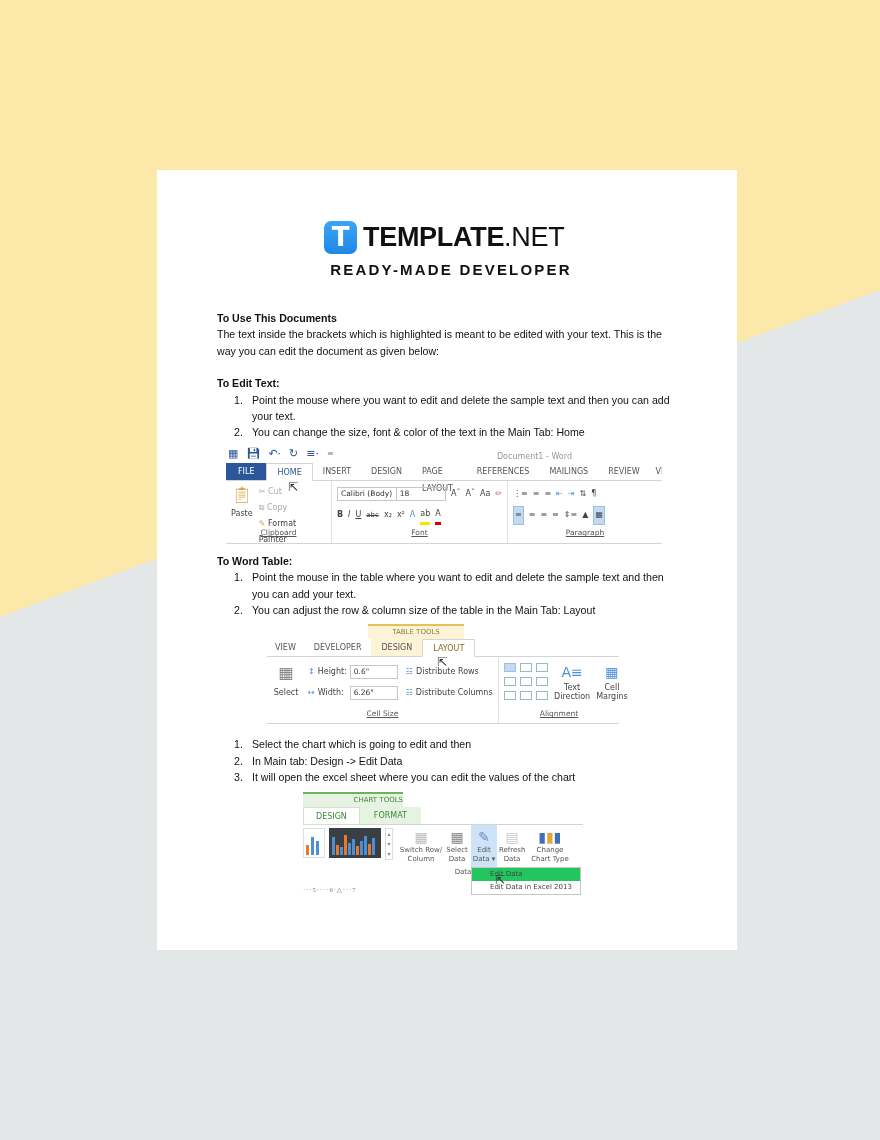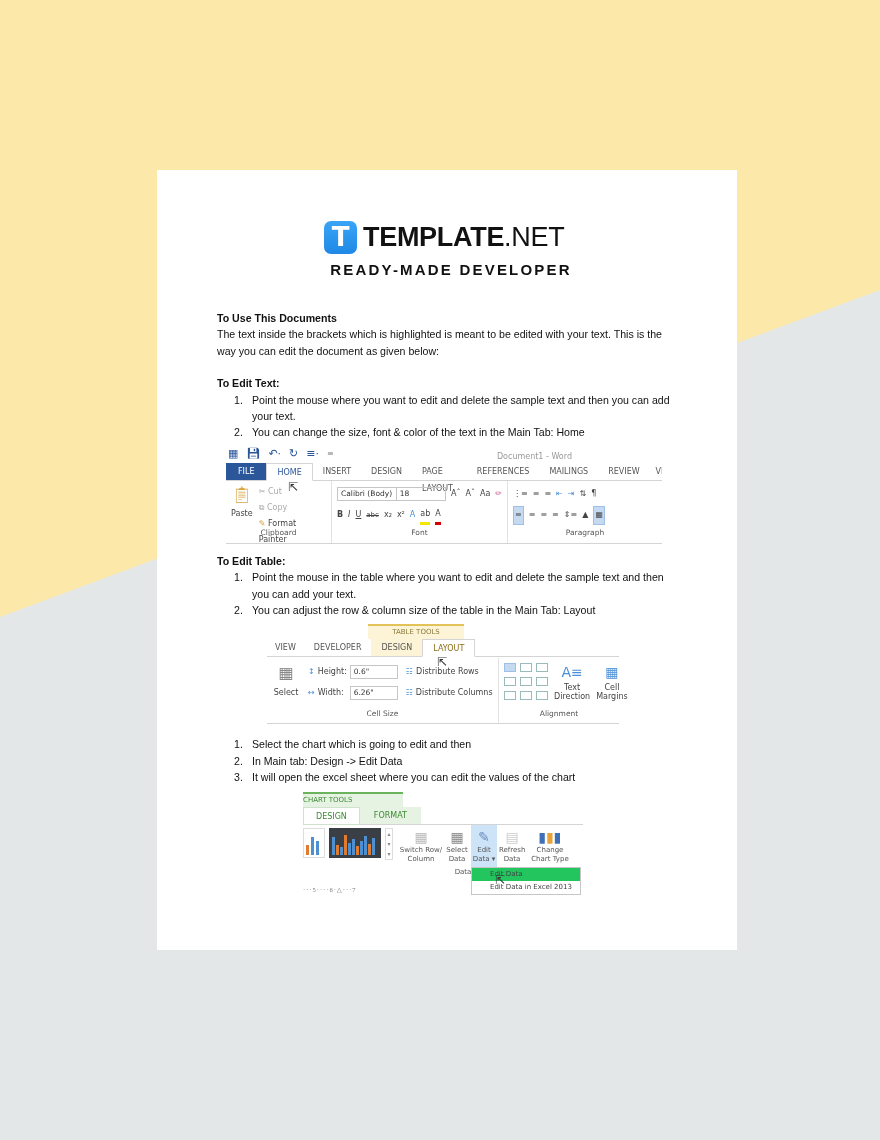--- a/index.html
+++ b/index.html
@@ -44,36 +44,36 @@
   .word { width: 436px; height: 102px; margin: 4px 0 0 9px; font-size: 8px; }
   .word .qat { height: 18px; display: flex; align-items: center; gap: 8px; padding-left: 2px; }
   .word .doc-title { position: absolute; right: 90px; top: 4px; color: #999; font-size: 8px; }
   .qat .ico { font-size: 11px; color: #2b579a; }
   .tabs { display: flex; height: 18px; align-items: flex-end; border-bottom: 1px solid #d4d4d4; }
   .tab { padding: 0 10px; height: 17px; line-height: 17px; font-size: 8px; color: #555; }
   .tab.file { background: #2b579a; color: #fff; padding: 0 12px; }
   .tab.active { background: #fff; border: 1px solid #d4d4d4; border-bottom: 1px solid #fff; color: #2b579a; margin-bottom: -1px; height: 18px; }
   .ribbon { display: flex; height: 63px; border-bottom: 1px solid #d4d4d4; }
   .grp { position: relative; border-right: 1px solid #e1e1e1; padding: 3px 5px 0 5px; }
-  .grp-label { position: absolute; bottom: 1px; left: 0; right: 0; text-align: center; font-size: 7.5px; color: #555; }
+  .grp-label { position: absolute; bottom: 1px; left: 0; right: 0; text-align: center; font-size: 7.5px; color: #555; text-decoration: underline; }
   .row { display: flex; align-items: center; gap: 5px; height: 21px; white-space: nowrap; }
   .fld { border: 1px solid #c6c6c6; height: 14px; line-height: 12px; padding: 0 3px; font-size: 7.5px; color: #333; }
   .dim { color: #aaa; }
   .sel { background: #c5d9f1; border: 1px solid #9ebfe6; padding: 0 1px; }
   .cursor { position: absolute; font-size: 12px; color: #333; }
 
   
   .tbl { width: 352px; height: 100px; margin: 6px 0 0 50px; font-size: 8px; }
   .ctx-label { position: absolute; left: 101px; top: 0; width: 96px; height: 15px; background: #fdf4d7; border-top: 2px solid #e3c25a; text-align: center; font-size: 7px; color: #8a7a3a; line-height: 13px; }
   .tbl .tabs { position: absolute; top: 15px; left: 0; right: 0; }
   .tbl .ribbon { position: absolute; top: 34px; left: 0; right: 0; height: 66px; }
 
   
   .chart { width: 282px; height: 104px; margin: 6px 0 0 86px; font-size: 7.5px; }
-  .ctx-green { position: absolute; left: 0; top: 0; width: 100px; height: 15px; background: #e6f3e3; border-top: 2px solid #6bb35c; text-align: left; font-size: 7px; color: #3d8a33; line-height: 13px; }
+  .ctx-green { position: absolute; left: 0; top: 0; width: 100px; height: 15px; background: #e6f3e3; border-top: 2px solid #6bb35c; text-align: right; font-size: 7px; color: #3d8a33; line-height: 13px; }
   .chart .tabs { position: absolute; top: 15px; left: 0; width: 280px; border-bottom: 1px solid #d4d4d4; }
   .chart .tab.active { color: #3d8a33; background: #fff; }
   .chart .tab { background: #e6f3e3; color: #3d8a33; }
   .thumbs { position: absolute; top: 36px; left: 0; display: flex; gap: 4px; }
   .thumb { width: 22px; height: 30px; border: 1px solid #ddd; display: flex; align-items: flex-end; gap: 2px; padding: 2px; }
   .thumb-dark { width: 52px; height: 30px; background: #3a3f45; display: flex; align-items: flex-end; gap: 1px; padding: 3px; }
   .bar-b { width: 3px; background: #4e8fd1; }
   .bar-o { width: 3px; background: #e07b30; }
   .cbtn { position: absolute; text-align: center; font-size: 7px; line-height: 9px; color: #555; }
   .cbtn .ic { font-size: 14px; color: #6a8cbf; display: block; line-height: 18px; }
@@ -183,21 +183,21 @@
             <span>⇕≡</span>
             <span>▲</span>
             <span class="sel">▦</span>
           </div>
           <div class="grp-label">Paragraph</div>
         </div>
       </div>
     </div>
 
     <div style="height:6px"></div>
-    <div class="h">To Edit Table:</div>
+    <div class="h">To Word Table:</div>
     <ol>
       <li><span class="num">1.</span><span>Point the mouse in the table where you want to edit and delete the sample text and then you can add your text.</span></li>
       <li><span class="num">2.</span><span>You can adjust the row &amp; column size of the table in the Main Tab: Layout</span></li>
     </ol>
 
     <div class="shot tbl">
       <div class="ctx-label">TABLE TOOLS</div>
       <div class="tabs">
         <div class="tab" style="padding:0 8px">VIEW</div>
         <div class="tab">DEVELOPER</div>

